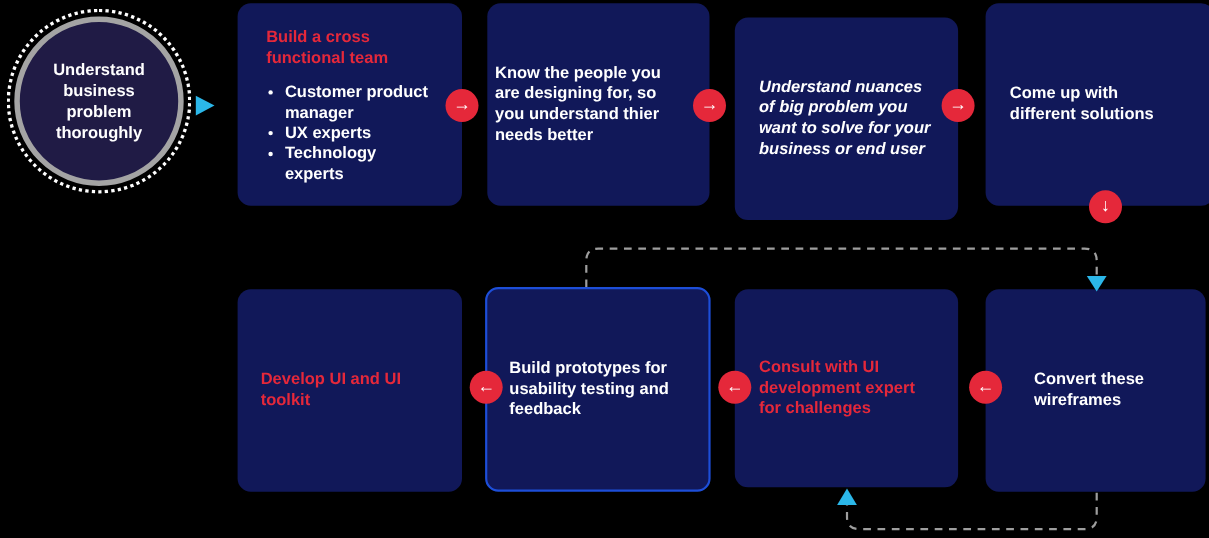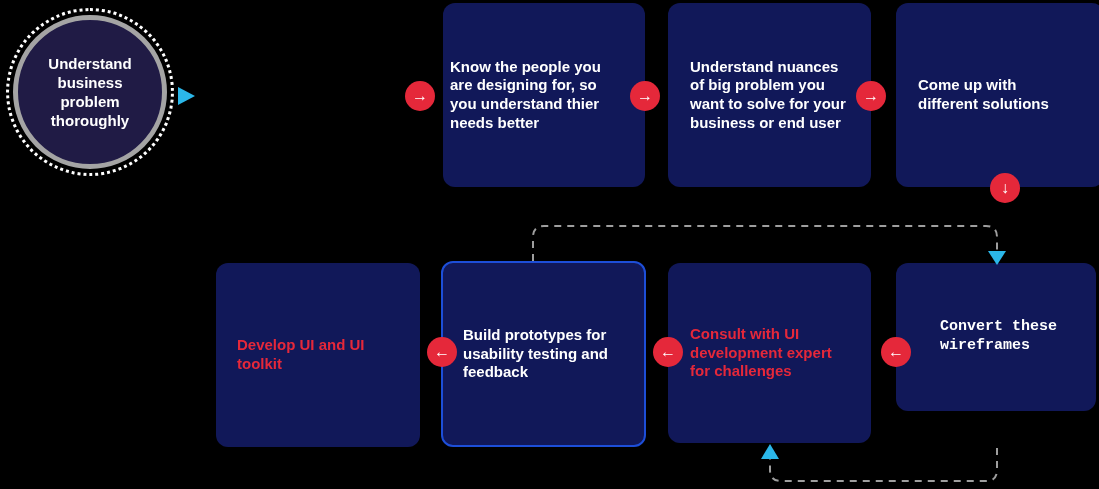--- a/index.html
+++ b/index.html
@@ -41,26 +41,26 @@
     color:#fff;font-size:15px;line-height:18.6px;
     display:flex;align-items:center;
   }
   .box .txt{display:block;}
   .red-text{color:var(--red);}
   .b1{left:216px;top:3px;width:204px;height:184px;display:block;padding:22px 24px 0 26px;}
   .b1 .box-title{color:var(--red);margin:0 0 13px 0;}
   .b1 ul{list-style:disc;margin:0;padding:0 0 0 17px;}
   .b1 li{margin:0;}
   .b2{left:443px;top:3px;width:202px;height:184px;padding:0 21px 0 7px;}
-  .b3{left:668px;top:3px;width:203px;height:184px;padding:0 16px 0 22px;}
+  .b3{left:668px;top:16px;width:203px;height:184px;padding:0 16px 0 22px;font-style:italic;}
   .b4{left:896px;top:3px;width:208px;height:184px;padding:0 33px 0 22px;}
   .b5{left:216px;top:263px;width:204px;height:184px;padding:0 38px 0 21px;}
   .b6{left:441px;top:261px;width:205px;height:186px;padding:0 20px 0 20px;border:2px solid #1d4ed8;}
   .b7{left:668px;top:263px;width:203px;height:180px;padding:0 21px 0 22px;}
-  .b8{left:896px;top:263px;width:200px;height:148px;padding:0 26px 0 44px;font-family:Liberation Mono, monospace;}
+  .b8{left:896px;top:263px;width:200px;height:184px;padding:0 26px 0 44px;}
   
   .chip{
     position:absolute;width:30px;height:30px;border-radius:50%;
     background:var(--red);color:#fff;
     display:flex;align-items:center;justify-content:center;
     font-size:16px;line-height:1;z-index:3;
   }
   .c1{left:405px;top:81px;}
   .c2{left:630px;top:81px;}
   .c3{left:856px;top:81px;}
@@ -85,20 +85,28 @@
   </div>
 
   <svg class="connectors" width="1099" height="489" viewBox="0 0 1099 489">
     <polygon class="cyanhead" points="178,87 178,105 195,96"></polygon>
     <path class="dashpath" d="M533 261 L533 237 Q533 226 544 226 L986 226 Q997 226 997 237 L997 251"></path>
     <polygon class="cyanhead" points="988,251 1006,251 997,265"></polygon>
     <path class="dashpath" d="M997 448 L997 470 Q997 481 986 481 L781 481 Q770 481 770 470 L770 459"></path>
     <polygon class="cyanhead" points="761,459 779,459 770,444"></polygon>
   </svg>
 
+  <div class="box b1">
+    <div class="box-title">Build a cross functional team</div>
+    <ul>
+      <li>Customer product manager</li>
+      <li>UX experts</li>
+      <li>Technology experts</li>
+    </ul>
+  </div>
 
   <div class="box b2">
     <span class="txt">Know the people you are designing for, so you understand thier needs better</span>
   </div>
 
   <div class="box b3">
     <span class="txt">Understand nuances of big problem you want to solve for your business or end user</span>
   </div>
 
   <div class="box b4">

